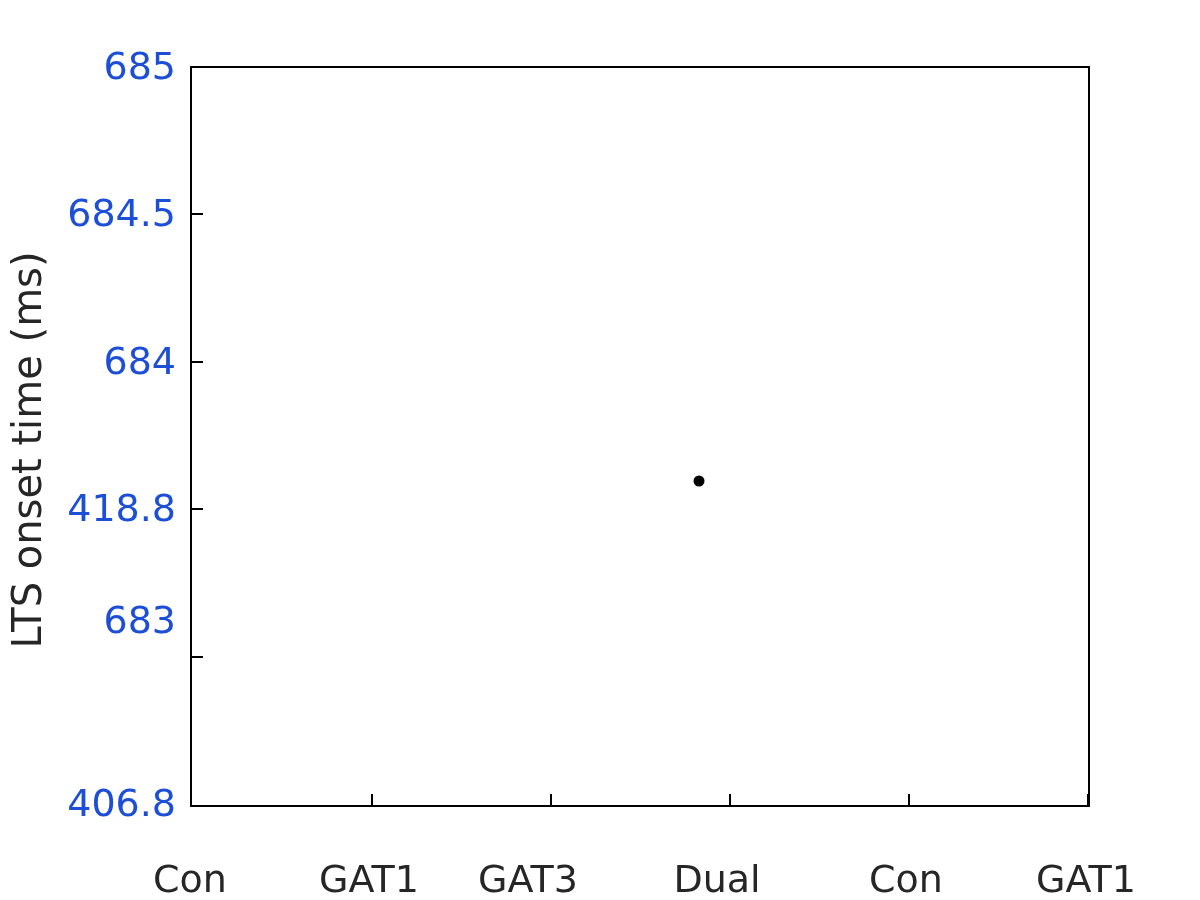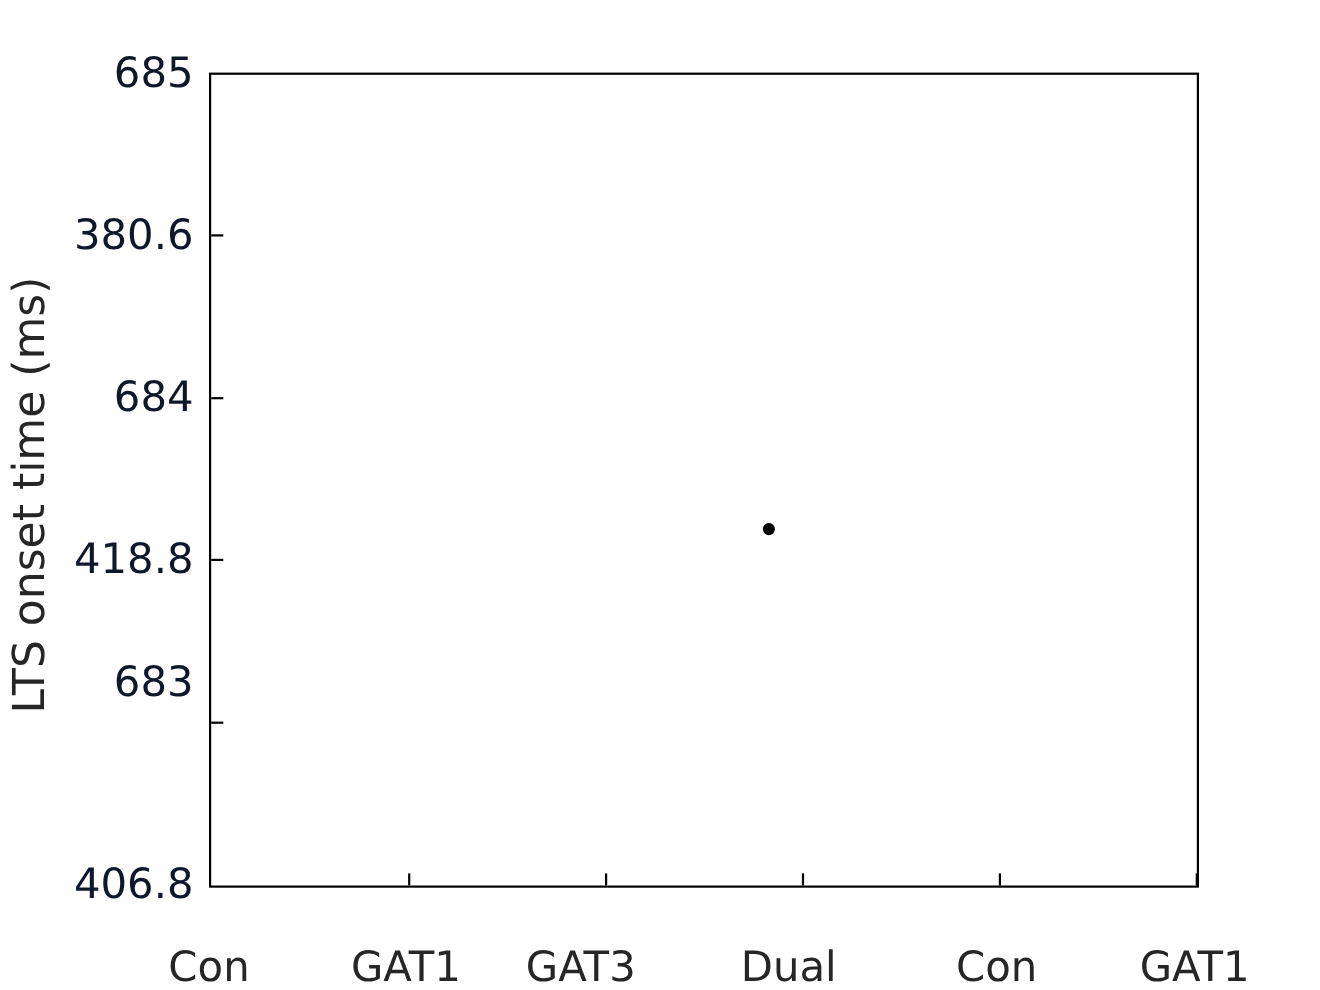--- a/index.html
+++ b/index.html
@@ -51,21 +51,21 @@
     top: 0;
     width: 176px;
     height: 900px;
   }
   .ylabels .t {
     position: absolute;
     right: 0;
     transform: translateY(-50%);
     white-space: nowrap;
     font-size: 38px;
-    color: #0f172a;
+    color: #1d4ed8;
     line-height: 1;
   }
   .xlabels {
     position: absolute;
     left: 0;
     top: 0;
     width: 1200px;
     height: 900px;
   }
   .xlabels .t {
@@ -105,21 +105,21 @@
 </style>
 </head>
 <body>
 
 <div id="figure">
 
   <div id="ylabel-title">LTS onset time (ms)</div>
 
   <div class="ylabels">
     <div class="t" style="top:66px;">685</div>
-    <div class="t" style="top:213px;">380.6</div>
+    <div class="t" style="top:213px;">684.5</div>
     <div class="t" style="top:361px;">684</div>
     <div class="t" style="top:508px;">418.8</div>
     <div class="t" style="top:620px;">683</div>
     <div class="t" style="top:803px;">406.8</div>
   </div>
 
   <div class="xlabels">
     <div class="t" style="left:190px;">Con</div>
     <div class="t" style="left:369px;">GAT1</div>
     <div class="t" style="left:528px;">GAT3</div>

